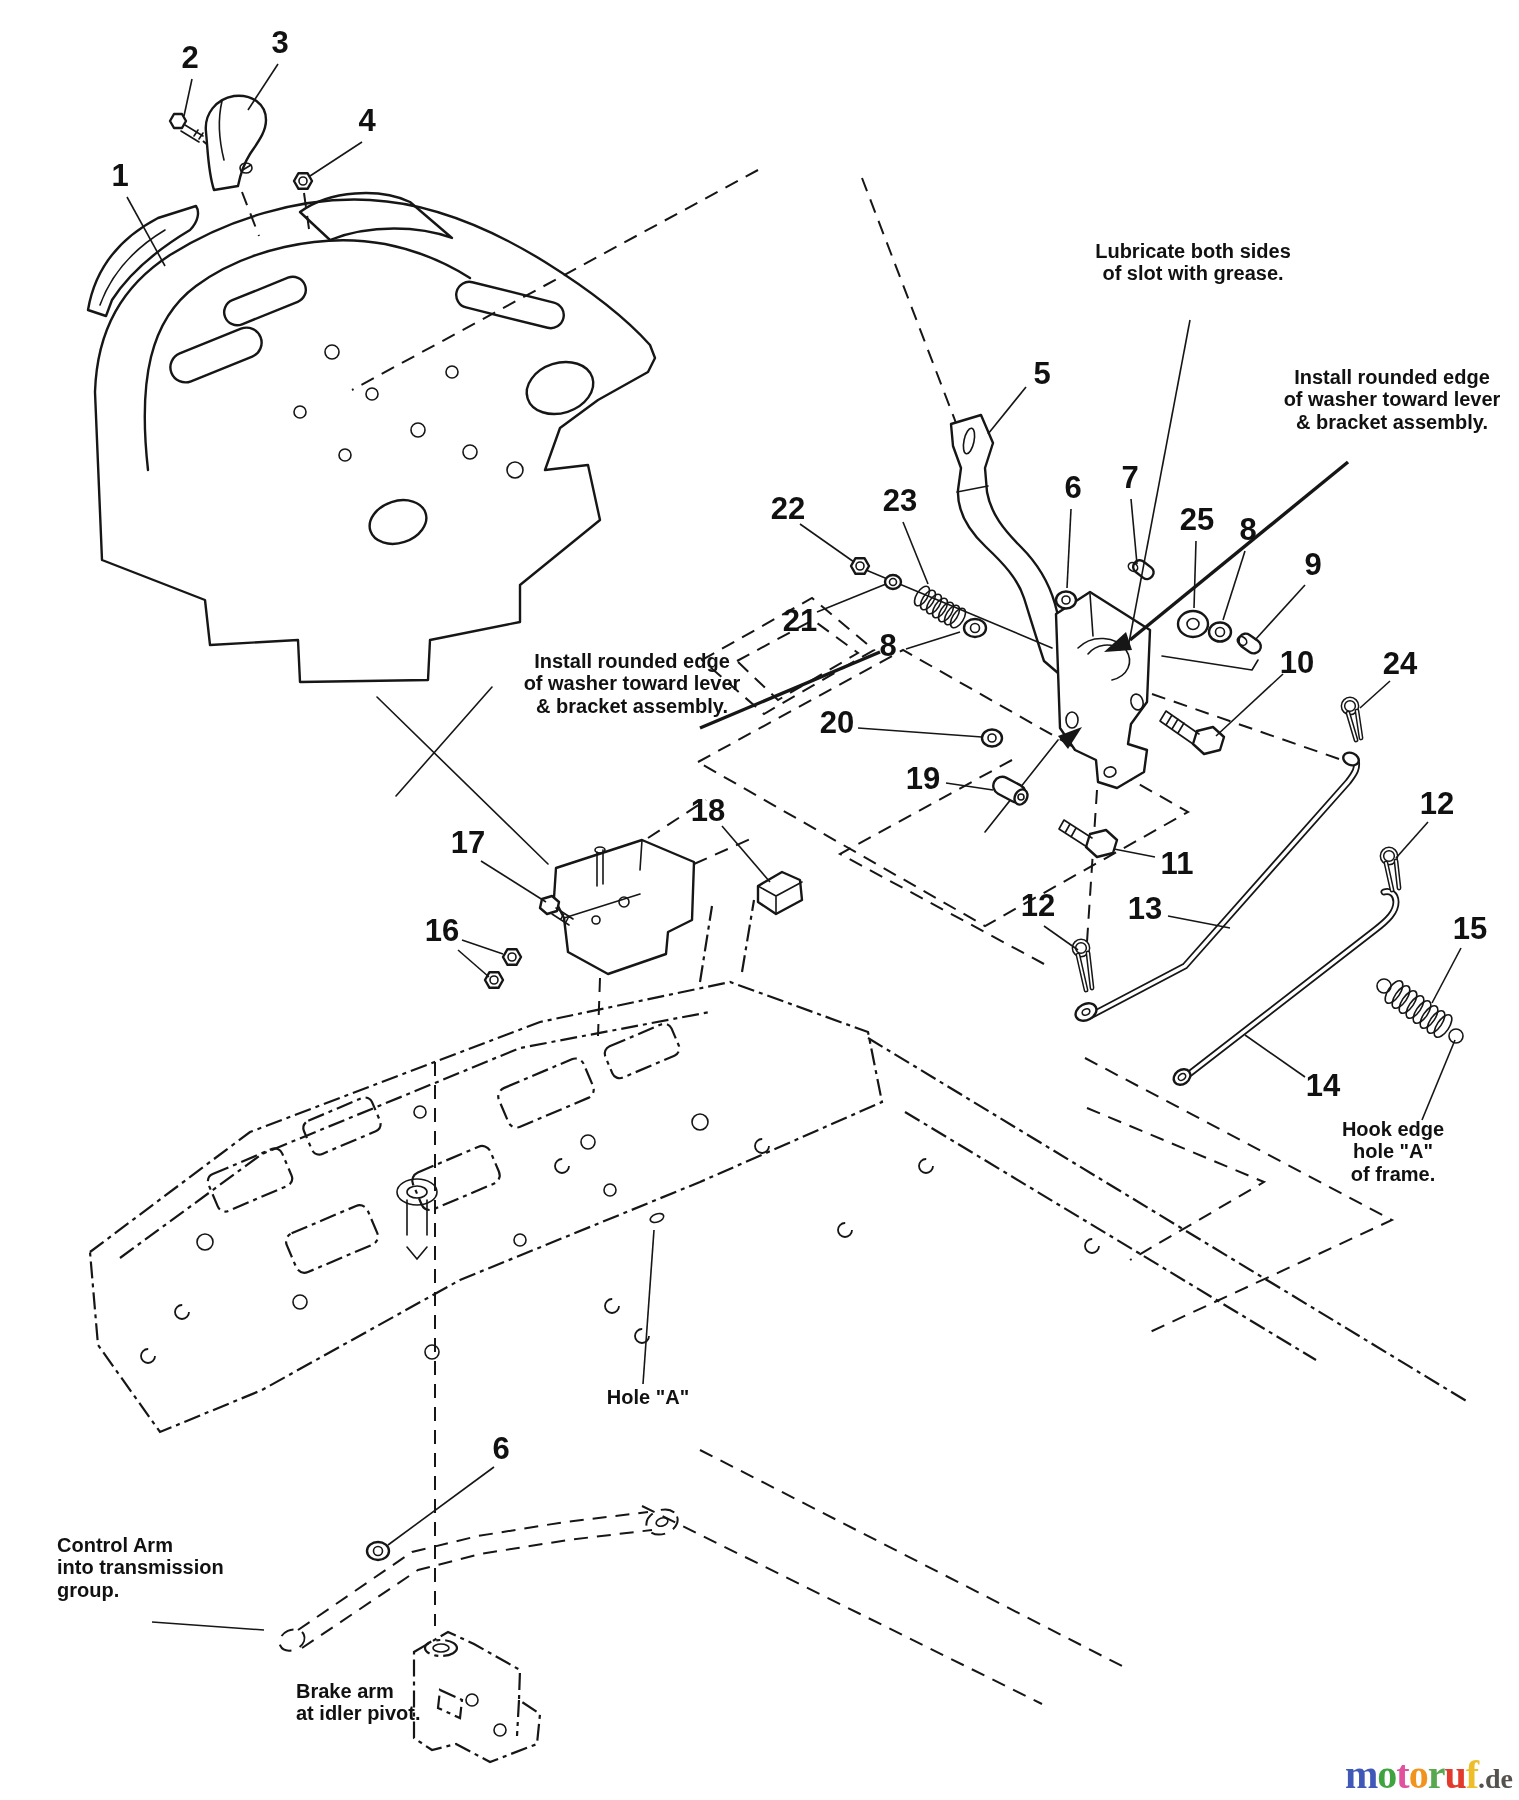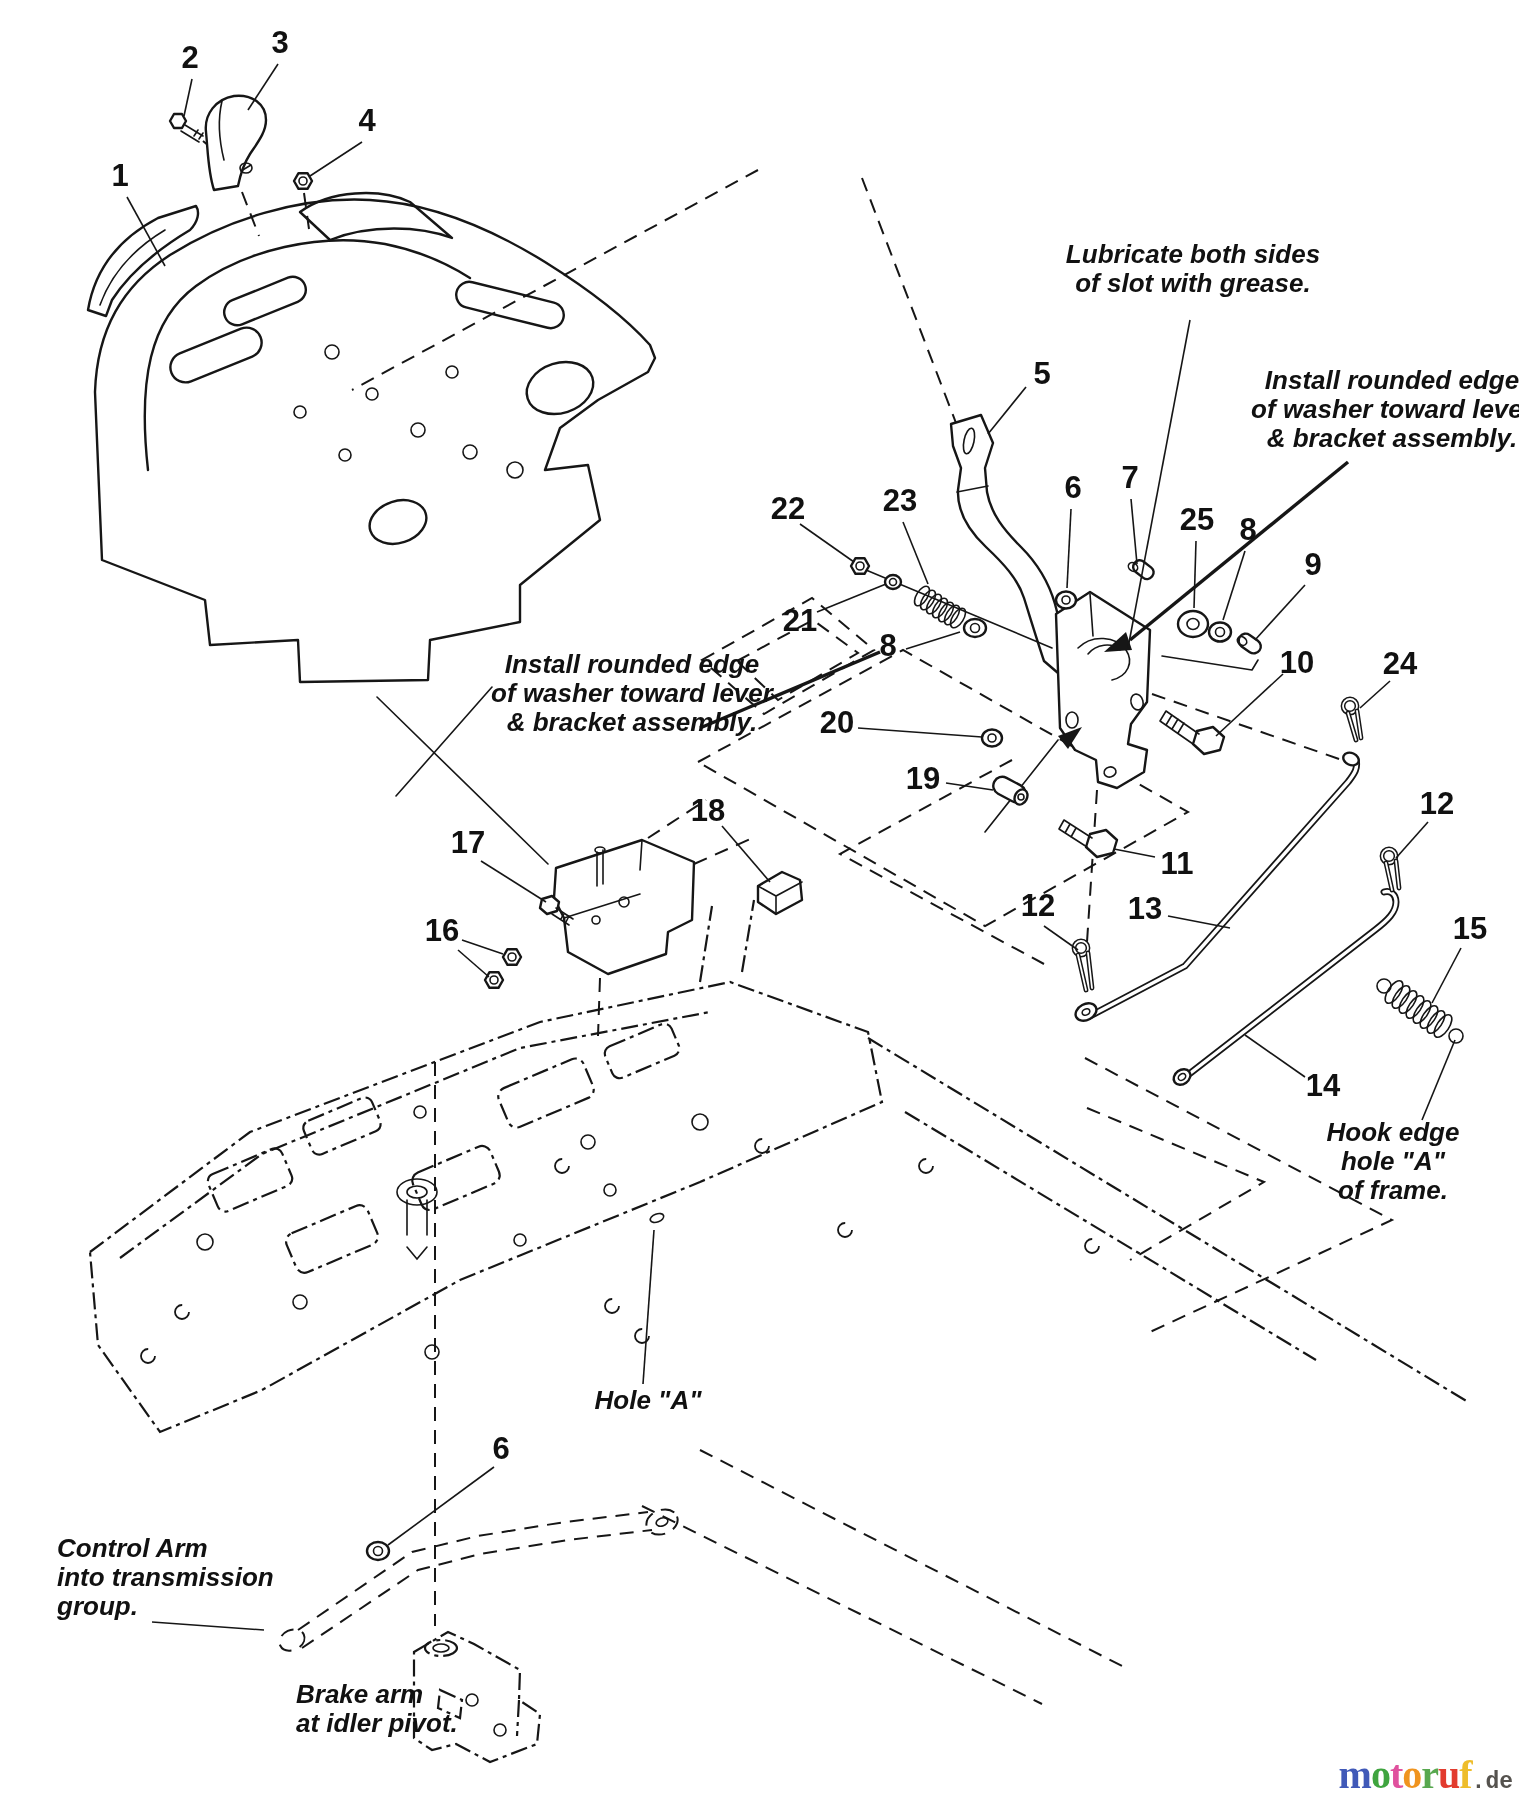--- a/index.html
+++ b/index.html
@@ -13,26 +13,26 @@
   .dd {fill:none;stroke:#161616;stroke-width:2.2;stroke-dasharray:17 5 4 5;}
   .lead{stroke:#161616;stroke-width:1.6;fill:none;}
   .thick{stroke:#161616;stroke-width:3.4;fill:none;}
   .rodb{fill:none;stroke:#161616;stroke-width:7;stroke-linecap:round;stroke-linejoin:round;}
   .rodw{fill:none;stroke:#fff;stroke-width:3.4;stroke-linecap:round;stroke-linejoin:round;}
   .pinb{fill:none;stroke:#161616;stroke-width:4.8;stroke-linecap:round;}
   .pinw{fill:none;stroke:#fff;stroke-width:1.8;stroke-linecap:round;}
   .cclip{fill:none;stroke:#161616;stroke-width:1.8;stroke-dasharray:33 11;}
   .callout{font-family:"Liberation Sans",sans-serif;font-weight:bold;font-size:31px;
            fill:#111;text-anchor:middle;}
-  .note{position:absolute;font-weight:bold;font-size:26px;line-height:1.12;color:#111;
-        white-space:nowrap;font-style:italic;}
+  .note{position:absolute;font-weight:bold;font-size:20px;line-height:1.12;color:#111;
+        white-space:nowrap;}
   .note.center{transform:translateX(-50%);text-align:center;}
   #watermark{position:absolute;right:6px;bottom:2px;font-family:"Liberation Serif",serif;
              font-weight:bold;font-size:40px;letter-spacing:-1px;}
-  #watermark .wm-suffix{font-size:23px;font-weight:bold;letter-spacing:0;font-family:Liberation Mono, monospace;}
+  #watermark .wm-suffix{font-size:28px;font-weight:bold;letter-spacing:0;}
 </style>
 </head>
 <body>
 
 <div id="page">
 
 <svg width="1519" height="1800" viewBox="0 0 1519 1800">
 
   <g>
     <path class="d" d="M242,192 L259,236"></path>

